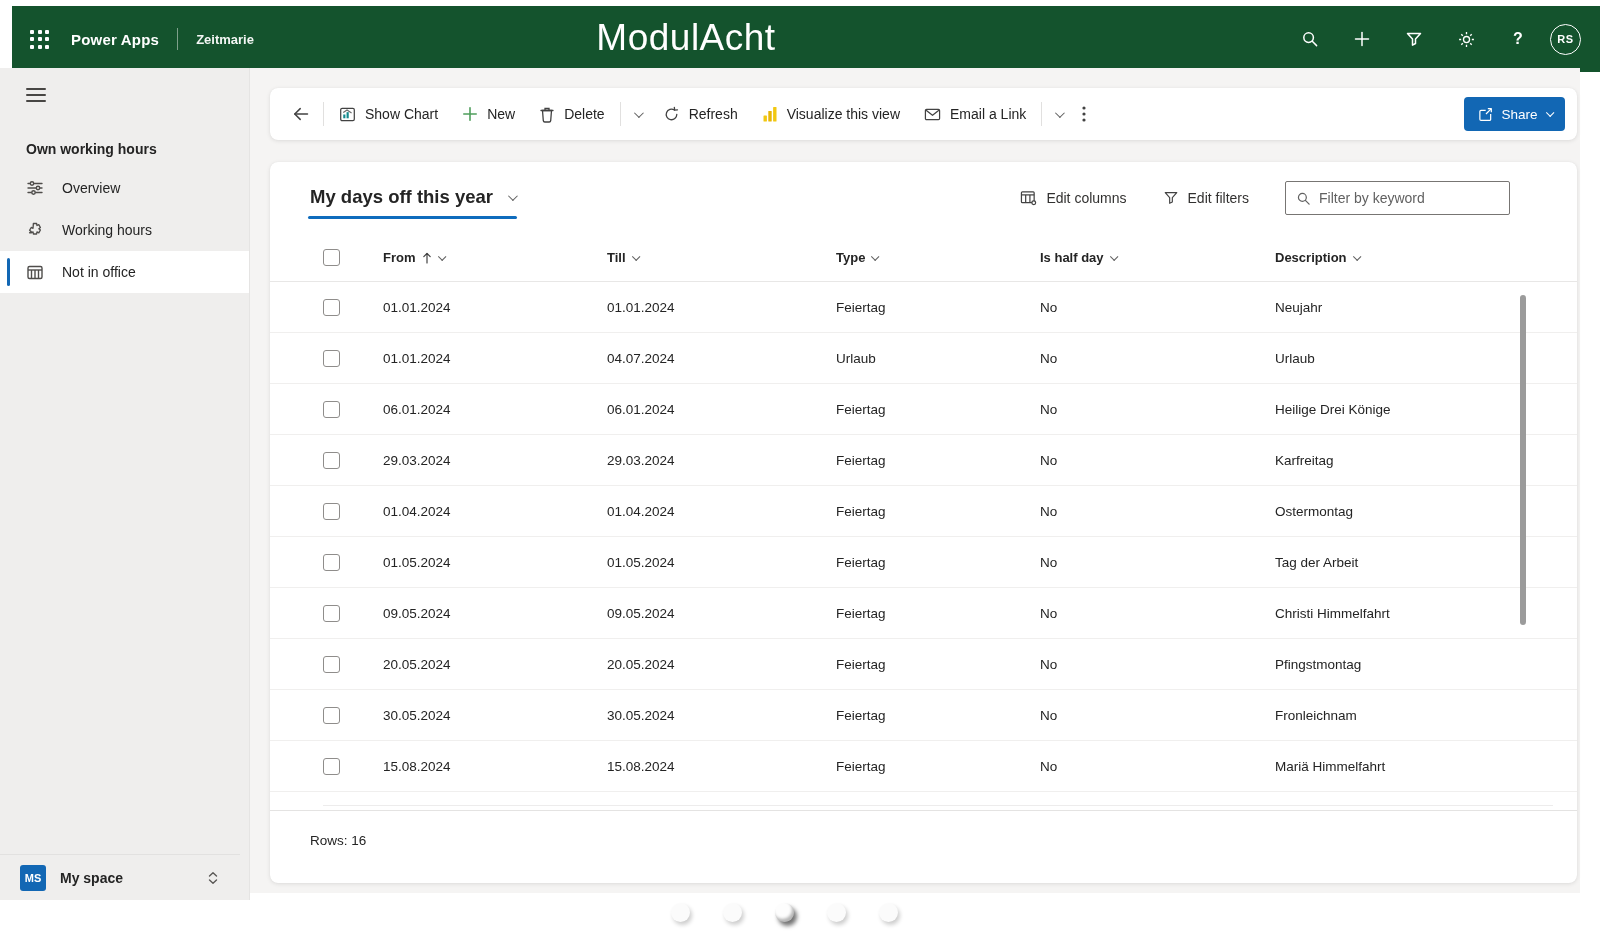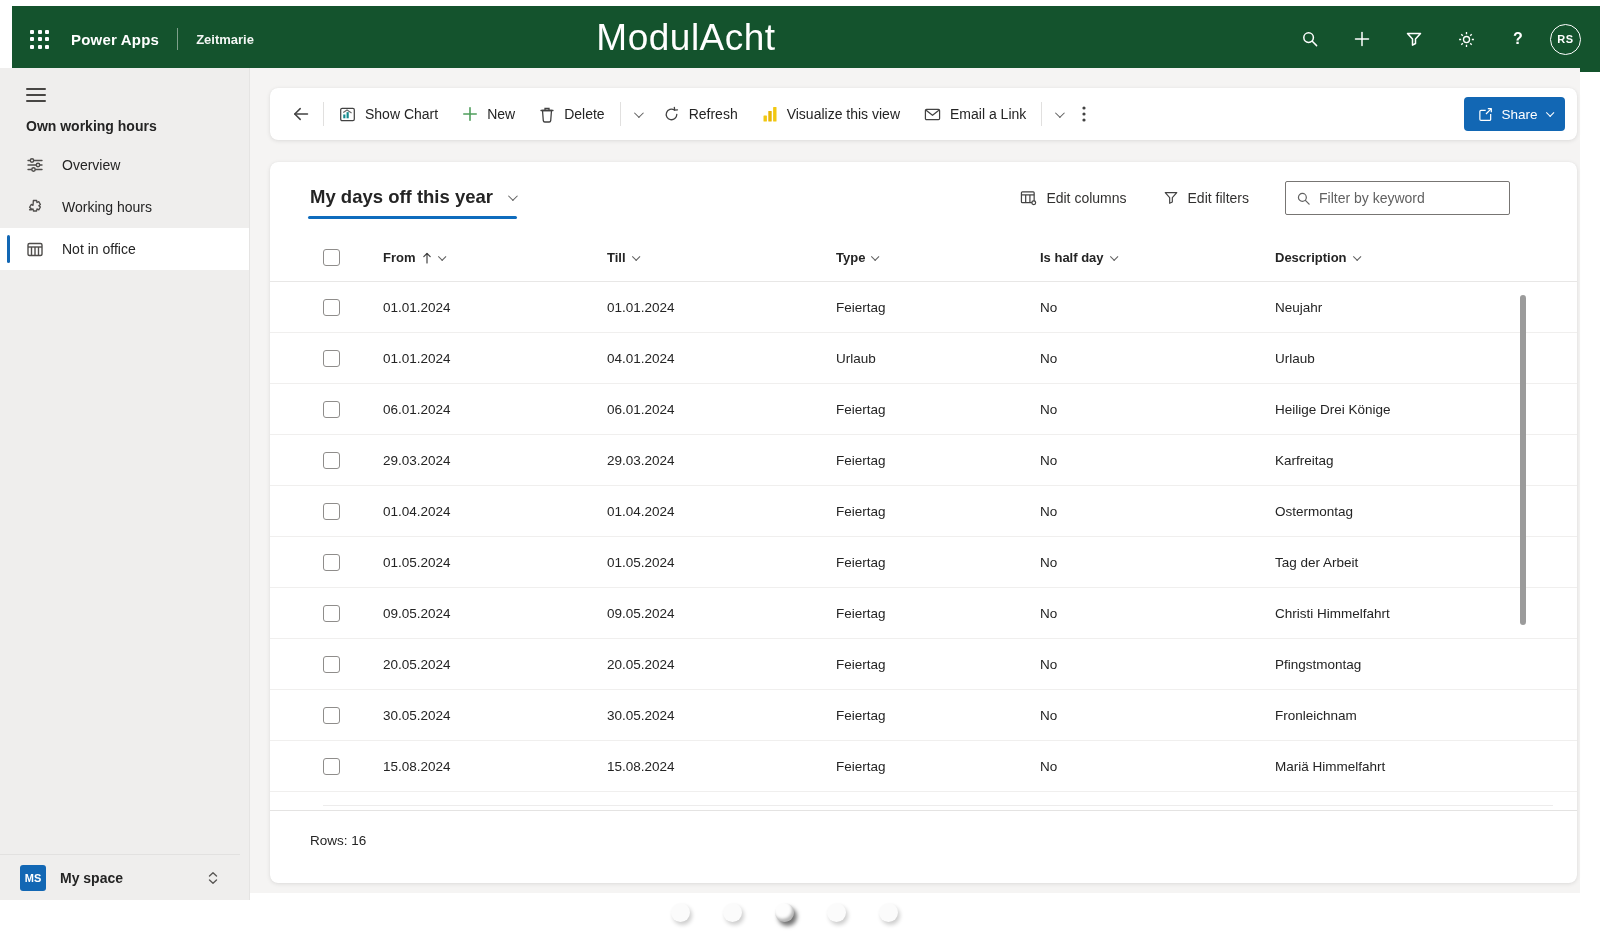--- a/index.html
+++ b/index.html
@@ -36,21 +36,21 @@
     font-size:11px; font-weight:600; letter-spacing:.5px; margin-left:6px; margin-right:19px;
   }
 
   
   .sidebar {
     position:absolute; left:0; top:68px; width:250px; height:832px;
     background:#efeeed; border-right:1px solid #e5e4e3;
   }
   .hamburger { margin:20px 0 0 26px; width:20px; cursor:pointer; }
   .hamburger span { display:block; height:2px; background:#484644; margin-bottom:4px; border-radius:1px; }
-  .group-label { margin:16px 0 10px 26px; font-size:14px; font-weight:700; color:#242424; }
+  .group-label { margin:39px 0 10px 26px; font-size:14px; font-weight:700; color:#242424; }
   .nav-item {
     display:flex; align-items:center; gap:18px; height:42px; padding-left:26px;
     font-size:14px; color:#242424; cursor:pointer; position:relative;
   }
   .nav-item .nicon { width:18px; height:18px; color:#4f4d4b; flex:0 0 18px; }
   .nav-item.selected { background:#ffffff; }
   .nav-item.selected::before {
     content:""; position:absolute; left:7px; top:7px; bottom:7px; width:3px;
     background:#1267b4; border-radius:2px;
   }
@@ -439,21 +439,21 @@
     <div class="cell">01.01.2024</div>
     <div class="cell">Feiertag</div>
     <div class="cell">No</div>
     <div class="cell">Neujahr</div>
   </div>
         <div class="grid-row trow">
     <div class="cbcell">
             <span class="checkbox"></span>
           </div>
     <div class="cell">01.01.2024</div>
-    <div class="cell">04.01.2024</div>
+    <div class="cell">04.07.2024</div>
     <div class="cell">Urlaub</div>
     <div class="cell">No</div>
     <div class="cell">Urlaub</div>
   </div>
         <div class="grid-row trow">
     <div class="cbcell">
             <span class="checkbox"></span>
           </div>
     <div class="cell">06.01.2024</div>
     <div class="cell">06.01.2024</div>

